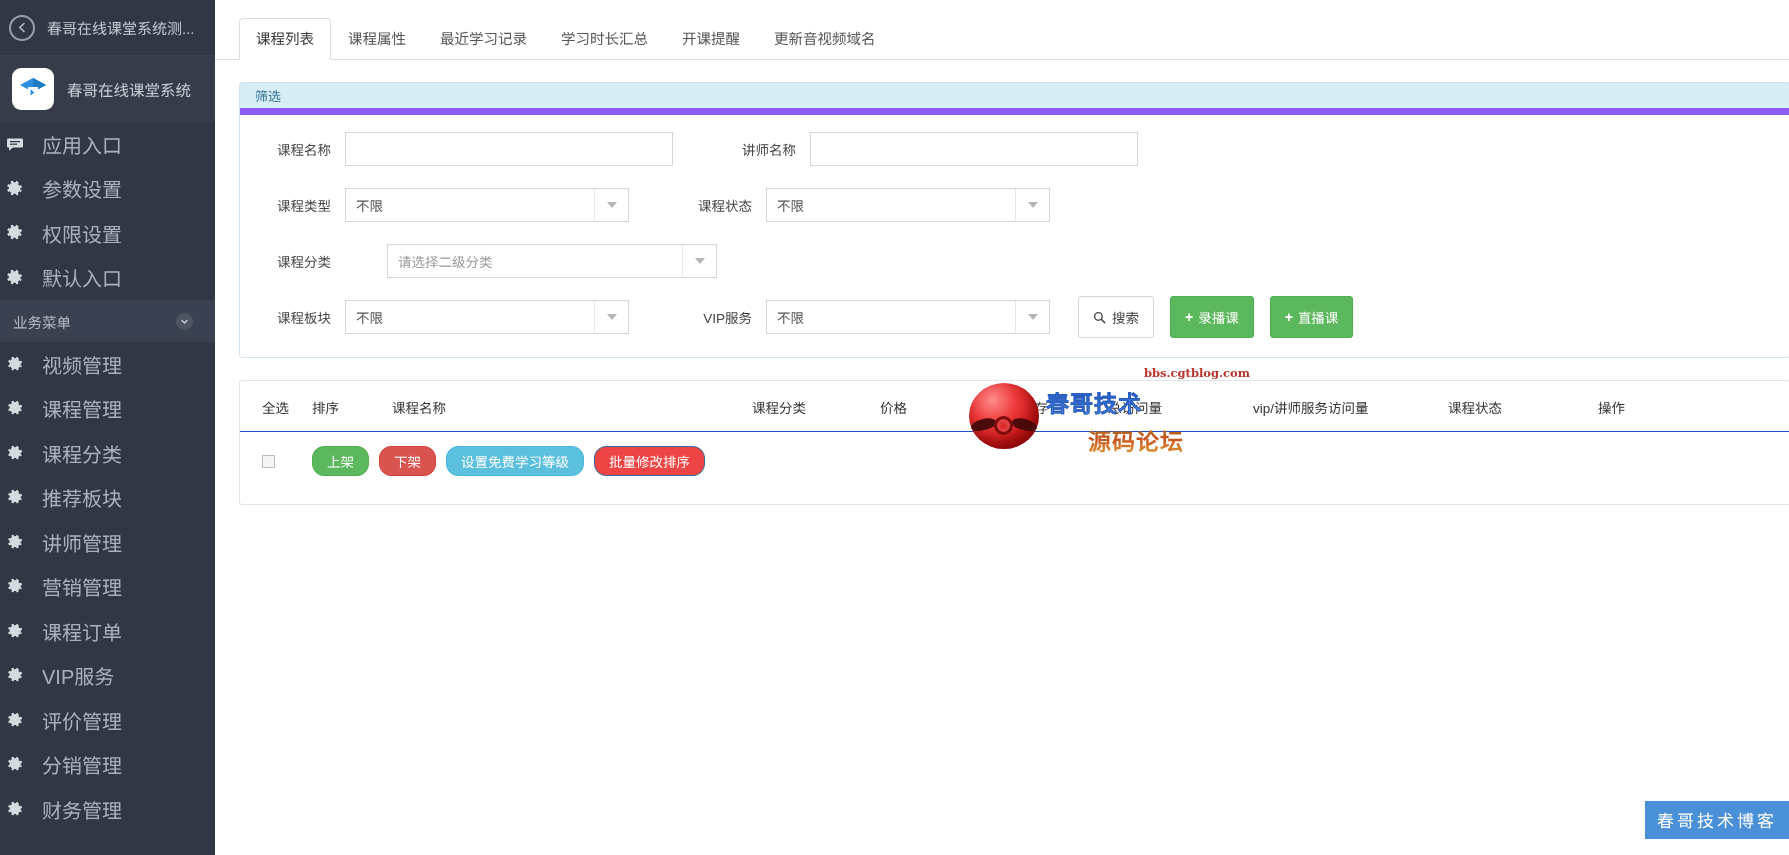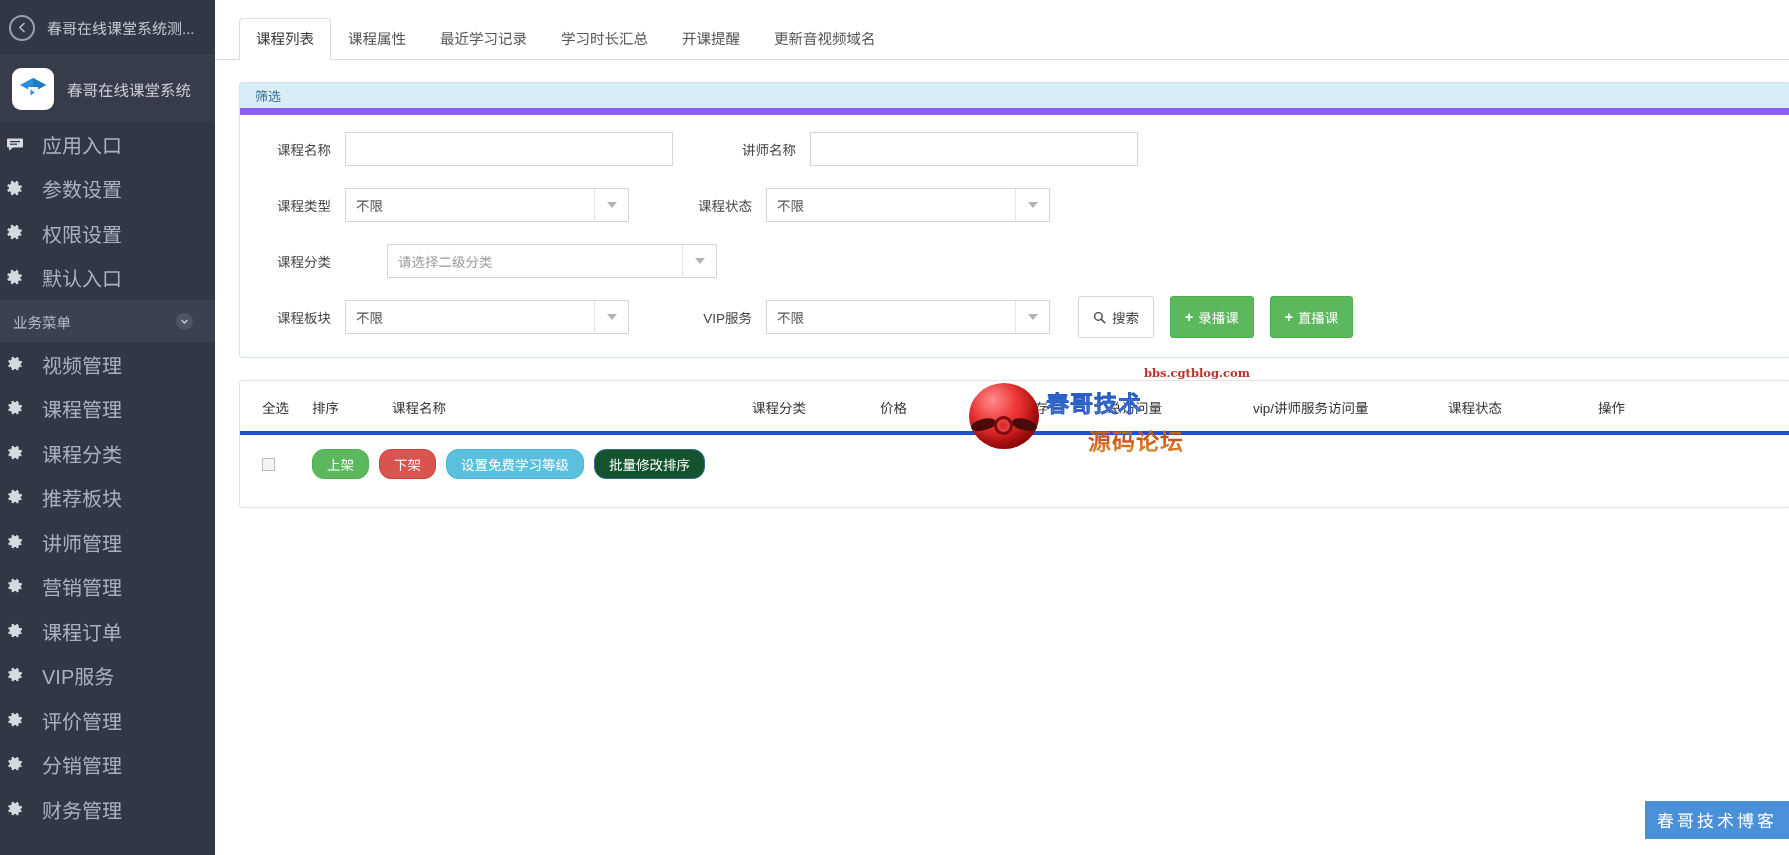--- a/index.html
+++ b/index.html
@@ -252,21 +252,21 @@
     background: #fff;
     padding: 0;
   }
   .tbl { width: 100%; border-collapse: collapse; }
   .tbl th {
     font-size: 13.5px;
     color: #333;
     font-weight: normal;
     text-align: left;
     padding: 16px 0 14px 0;
-    border-bottom: 4px solid #1d4ed8;
+    border-bottom: 1px solid #1d4ed8;
     white-space: nowrap;
   }
   .tbl td {
     padding: 14px 0;
     font-size: 13.5px;
     color: #333;
   }
   .cb {
     width: 13px; height: 13px;
     border: 1px solid #bdbdbd;
@@ -284,21 +284,21 @@
     font-size: 13.5px;
     display: inline-flex; align-items: center; justify-content: center;
     padding: 0 14px;
     cursor: pointer;
     border: 1px solid transparent;
     white-space: nowrap;
   }
   .abtn.green  { background: #5cb85c; border-color: #4cae4c; }
   .abtn.red    { background: #d9534f; border-color: #d43f3a; }
   .abtn.cyan   { background: #5bc0de; border-color: #46b8da; }
-  .abtn.blue   { background: #14532d; border-color: #2e6da4; }
+  .abtn.blue   { background: #ef4444; border-color: #2e6da4; }
 
   
   .wm-center {
     position: absolute;
     left: 754px; top: 383px;
     display: flex; align-items: flex-start;
     pointer-events: none;
     z-index: 5;
   }
   .wm-ball {

